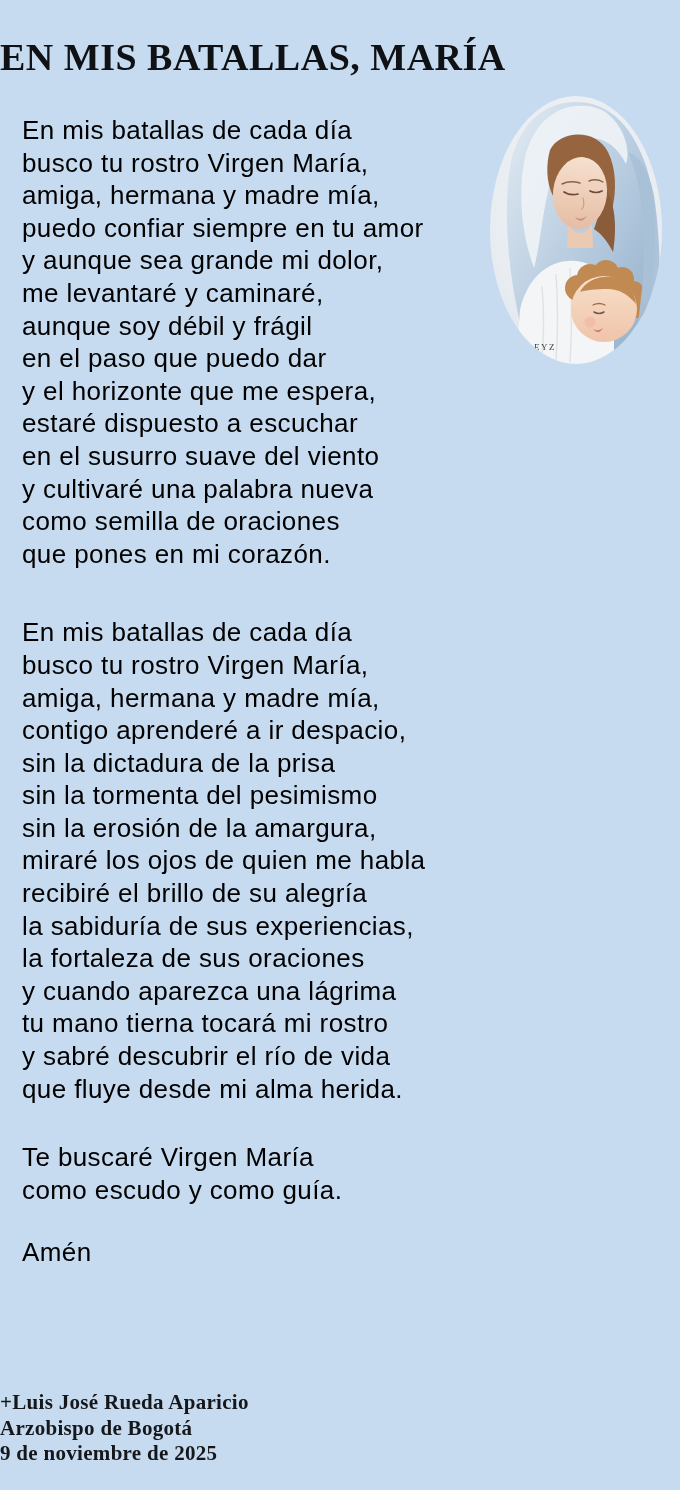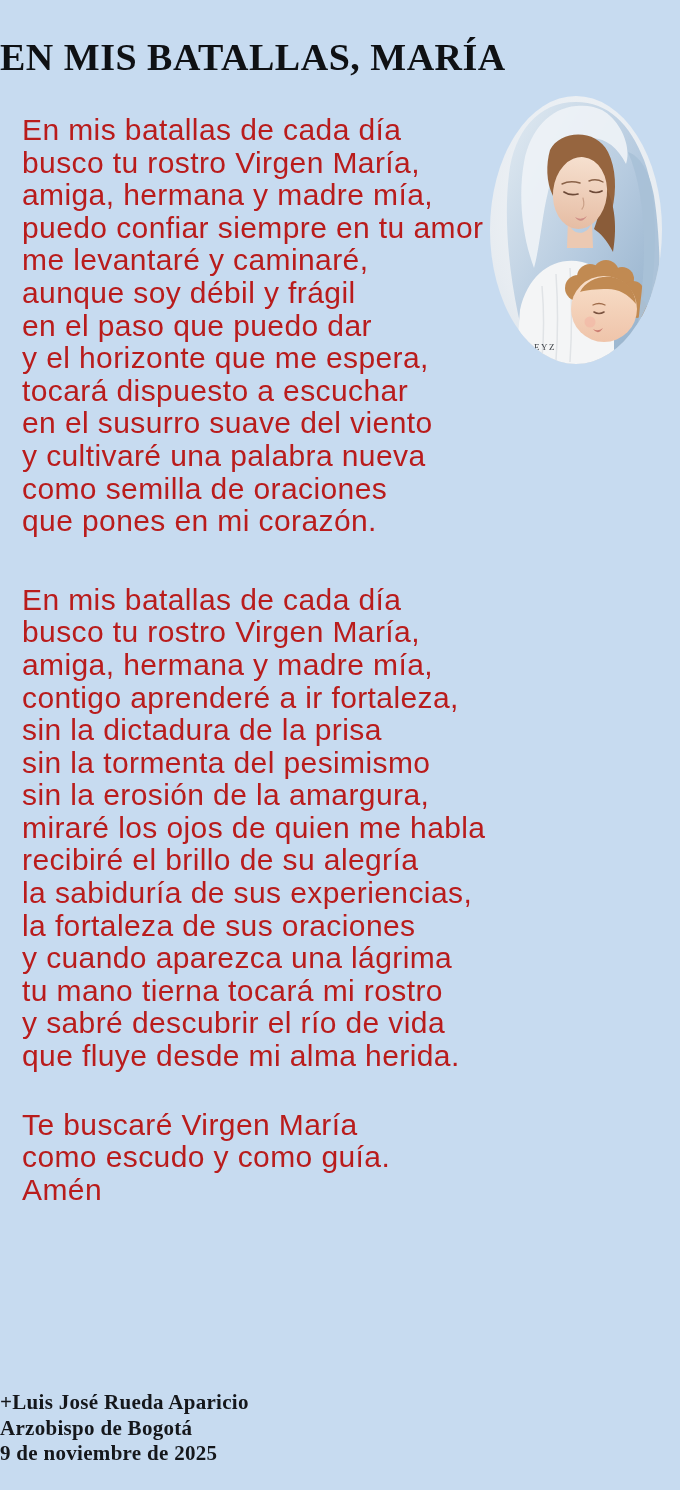--- a/index.html
+++ b/index.html
@@ -27,27 +27,27 @@
   }
   .poem {
     position: absolute;
     left: 22px;
     top: 114px;
     width: 540px;
   }
   .stanza { margin: 0; }
   .stanza-1 { margin-bottom: 46px; }
   .stanza-2 { margin-bottom: 36px; }
-  .stanza-3 { }
+  .stanza-3 { margin-bottom: 30px; }
   .poem-line, .amen-line {
     font-family: "Liberation Sans", "DejaVu Sans", sans-serif;
-    font-size: 30px;
+    font-size: 26px;
     line-height: 32.6px;
     letter-spacing: 0.4px;
-    color: #b91c1c;
+    color: #000000;
     white-space: nowrap;
   }
   .signature {
     position: absolute;
     top: 1390px;
     left: 0;
     width: 642px;
     text-align: left;
   }
   .sig-line {
@@ -71,35 +71,36 @@
 <body>
 
 <h1 class="page-title">EN MIS BATALLAS, MARÍA</h1>
 
 <div class="poem">
   <div class="stanza stanza-1">
       <div class="poem-line">En mis batallas de cada día</div>
       <div class="poem-line">busco tu rostro Virgen María,</div>
       <div class="poem-line">amiga, hermana y madre mía,</div>
       <div class="poem-line">puedo confiar siempre en tu amor</div>
+      <div class="poem-line">y aunque sea grande mi dolor,</div>
       <div class="poem-line">me levantaré y caminaré,</div>
       <div class="poem-line">aunque soy débil y frágil</div>
       <div class="poem-line">en el paso que puedo dar</div>
       <div class="poem-line">y el horizonte que me espera,</div>
-      <div class="poem-line">tocará dispuesto a escuchar</div>
+      <div class="poem-line">estaré dispuesto a escuchar</div>
       <div class="poem-line">en el susurro suave del viento</div>
       <div class="poem-line">y cultivaré una palabra nueva</div>
       <div class="poem-line">como semilla de oraciones</div>
       <div class="poem-line">que pones en mi corazón.</div>
     </div>
   <div class="stanza stanza-2">
       <div class="poem-line">En mis batallas de cada día</div>
       <div class="poem-line">busco tu rostro Virgen María,</div>
       <div class="poem-line">amiga, hermana y madre mía,</div>
-      <div class="poem-line">contigo aprenderé a ir fortaleza,</div>
+      <div class="poem-line">contigo aprenderé a ir despacio,</div>
       <div class="poem-line">sin la dictadura de la prisa</div>
       <div class="poem-line">sin la tormenta del pesimismo</div>
       <div class="poem-line">sin la erosión de la amargura,</div>
       <div class="poem-line">miraré los ojos de quien me habla</div>
       <div class="poem-line">recibiré el brillo de su alegría</div>
       <div class="poem-line">la sabiduría de sus experiencias,</div>
       <div class="poem-line">la fortaleza de sus oraciones</div>
       <div class="poem-line">y cuando aparezca una lágrima</div>
       <div class="poem-line">tu mano tierna tocará mi rostro</div>
       <div class="poem-line">y sabré descubrir el río de vida</div>

